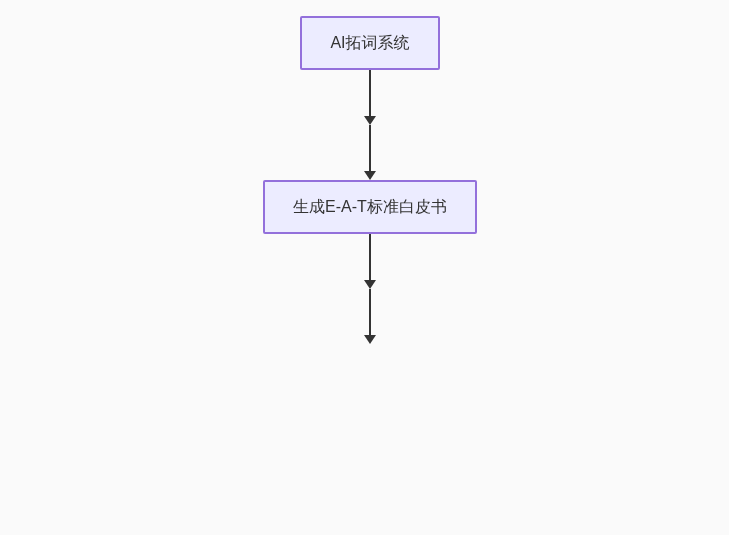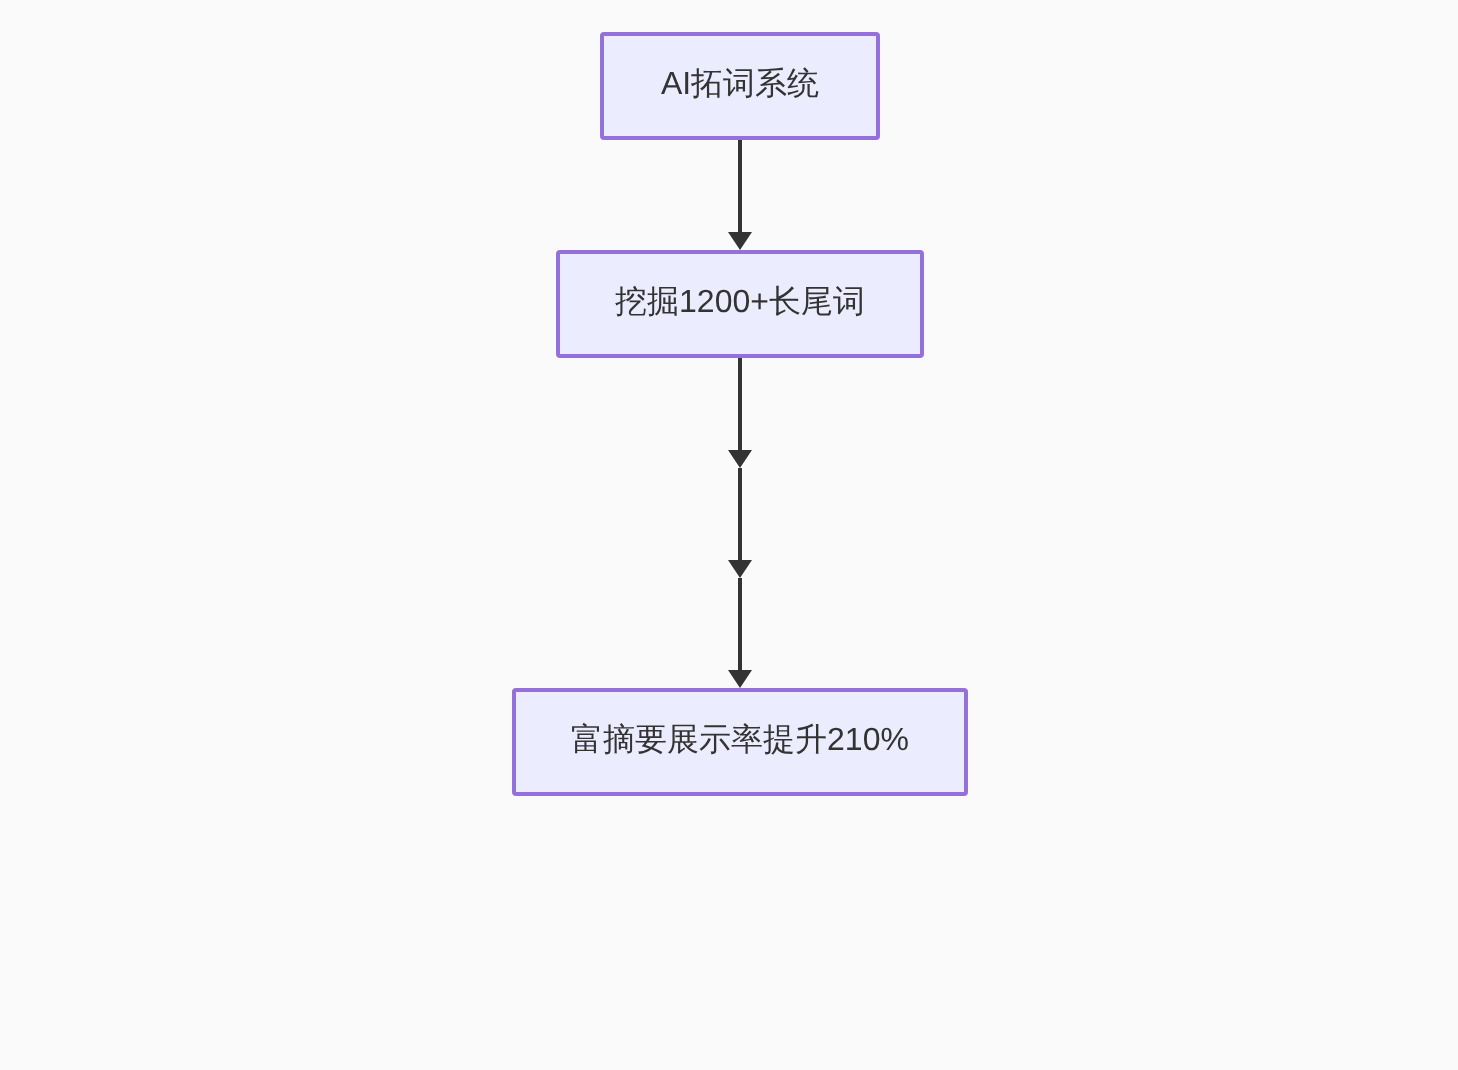--- a/index.html
+++ b/index.html
@@ -67,38 +67,35 @@
 
   <div class="node">
     <span>AI拓词系统</span>
   </div>
 
   <div class="connector">
     <div class="line"></div>
     <div class="arrowhead"></div>
   </div>
 
+
+  <div class="connector">
+    <div class="line"></div>
+    <div class="arrowhead"></div>
+  </div>
+
   <div class="node">
-    <span>挖掘1200+长尾词</span>
+    <span>生成E-A-T标准白皮书</span>
   </div>
 
   <div class="connector">
     <div class="line"></div>
     <div class="arrowhead"></div>
   </div>
 
 
   <div class="connector">
     <div class="line"></div>
     <div class="arrowhead"></div>
   </div>
 
 
-  <div class="connector">
-    <div class="line"></div>
-    <div class="arrowhead"></div>
-  </div>
-
-  <div class="node">
-    <span>富摘要展示率提升210%</span>
-  </div>
-
 </div>
 
 </body></html>

